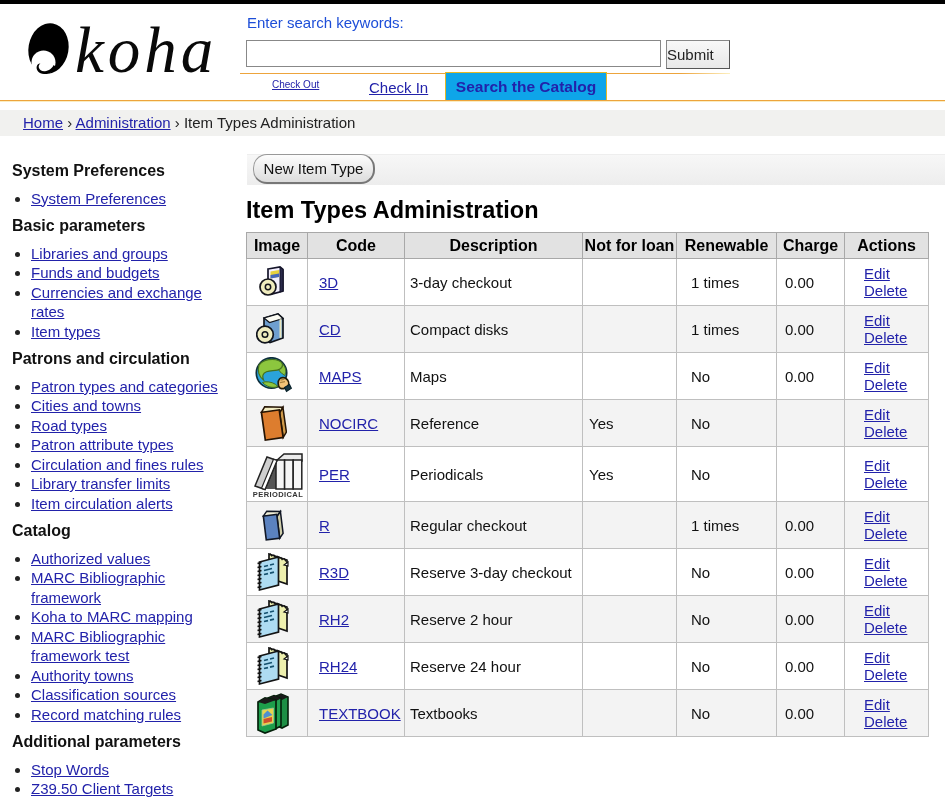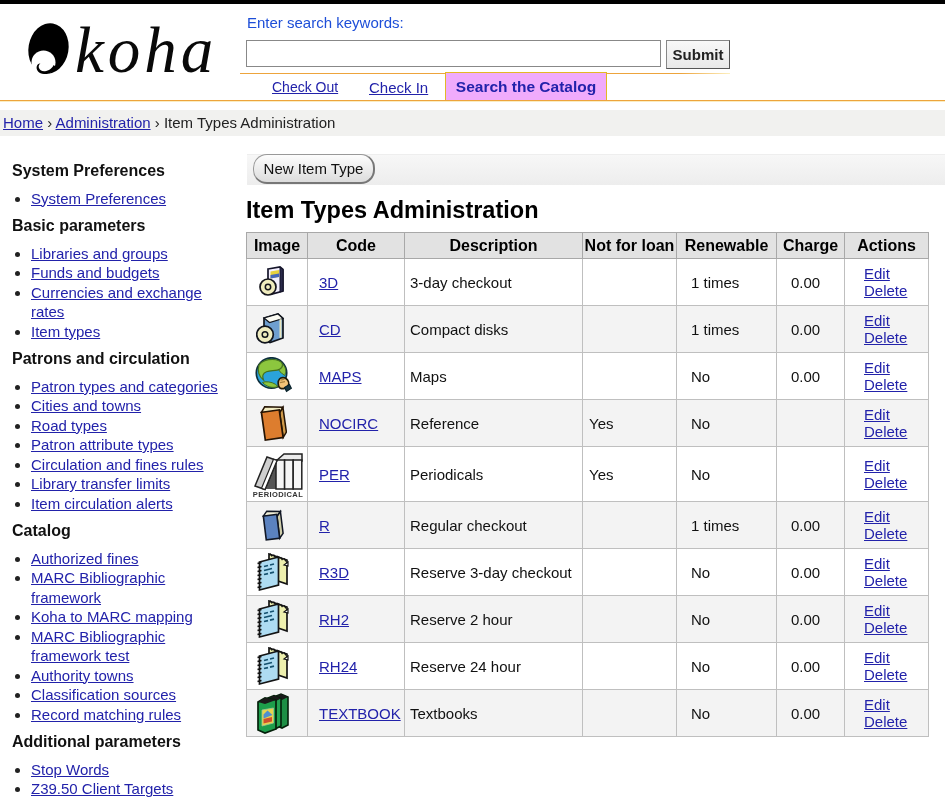--- a/index.html
+++ b/index.html
@@ -4,46 +4,46 @@
 <title>Item Types Administration</title>
 <style>
 * { margin:0; padding:0; box-sizing:content-box; }
 html,body { width:945px; height:807px; background:#fff; font-family:"Liberation Sans", sans-serif; }
 body { position:relative; overflow:hidden; }
 a { color:#2222aa; text-decoration:underline; }
 #topbar { position:absolute; left:0; top:0; width:945px; height:4px; background:#000; }
 #logo { position:absolute; left:24px; top:18px; }
 #searchlabel { position:absolute; left:247px; top:14px; font-size:15px; color:#1d4ed8; }
 #searchbox { position:absolute; left:246px; top:40px; width:413px; height:25px; border:1px solid #888; background:#fff; }
-#submitbtn { position:absolute; left:666px; top:40px; width:62px; height:27px; border:1px solid #888; border-right-color:#555; border-bottom-color:#555; background:linear-gradient(#f8f8f8,#e8e8e8); font-size:15px; text-align:center; line-height:27px; color:#222;font-weight:bold; }
+#submitbtn { position:absolute; left:666px; top:40px; width:62px; height:27px; border:1px solid #888; border-right-color:#555; border-bottom-color:#555; background:linear-gradient(#f8f8f8,#e8e8e8); font-size:15px; line-height:27px; color:#222; }
 #goldline1 { position:absolute; left:240px; top:73px; width:490px; height:1px; background:linear-gradient(to right,#eda43c 0%,#eda43c 90%,#fdf0c0 100%); }
-#tab1 { position:absolute; left:272px; top:79px; font-size:14px;text-decoration:underline; }
+#tab1 { position:absolute; left:272px; top:79px; font-size:10px;text-decoration:underline; }
 #tab2 { position:absolute; left:369px; top:79px; font-size:15px; }
-#activetab { position:absolute; left:445px; top:72px; width:160px; height:27px; background:#f0abfc; border:1px solid #e3b826; border-bottom:none; text-align:center; line-height:28px; font-size:15.5px; font-weight:bold; color:#2222aa; }
+#activetab { position:absolute; left:445px; top:72px; width:160px; height:27px; background:#0ea5e9; border:1px solid #e3b826; border-bottom:none; text-align:center; line-height:28px; font-size:15.5px; font-weight:bold; color:#2222aa; }
 #goldline2 { position:absolute; left:0; top:100px; width:945px; height:1px; background:#eda43c; border-bottom:1px solid #faedc3; }
 #breadcrumb { position:absolute; left:0; top:110px; width:945px; height:26px; background:#f1f1ef; font-size:15px; line-height:26px; color:#222; }
-#breadcrumb .in { padding-left:3px; }
+#breadcrumb .in { padding-left:23px; }
 #sidebar { position:absolute; left:12px; top:161px; width:225px; }
 #sidebar h5 { font-size:16px; font-weight:bold; color:#111; margin:0; line-height:19.5px; }
 #sidebar ul { list-style:disc; margin:8px 0 8px 0; padding-left:19px; }
 #sidebar li { font-size:15px; line-height:19.5px; color:#222; }
 #toolbar { position:absolute; left:247px; top:154px; width:698px; height:30px; background:linear-gradient(#f7f7f7,#ededed); border-top:1px solid #eee; }
 #newbtn { position:absolute; left:253px; top:154px; width:119px; height:27px; border:1px solid #999; border-right:2px solid #777; border-bottom:2px solid #777; border-radius:14px; background:linear-gradient(#fdfdfd,#dcdcdc); font-size:15px; text-align:center; line-height:27px; color:#111; }
 h1 { position:absolute; left:246px; top:197px; font-size:23.5px; font-weight:bold; color:#000; }
 #itable { position:absolute; left:246px; top:232px; border-collapse:collapse; table-layout:fixed; }
 #itable th { background:#e2e2e2; border:1px solid #a8a8a8; font-size:16px; font-weight:bold; color:#000; height:25px; }
 #itable td { border:1px solid #bfbfbf; font-size:15px; color:#111; vertical-align:middle; }
 #itable tr.alt td { background:#f3f3f3; }
 #itable td.img { text-align:center; padding-right:9px; }
 #itable td.img svg { vertical-align:middle; display:inline-block; }
 #itable td.code { padding-left:11px; }
 #itable td.desc { padding-left:5px; }
 #itable td.nfl { padding-left:6px; }
 #itable td.ren { padding-left:14px; }
-#itable td.chg { padding-left:14px;margin-left:38px; }
+#itable td.chg { padding-left:8px;margin-left:38px; }
 #itable td.act { padding-left:19px; }
 </style>
 </head>
 <body>
 <div id="topbar"></div>
 <div id="logo">
 <svg width="214" height="68" viewBox="0 0 214 68">
 <ellipse cx="24.5" cy="30.5" rx="20" ry="25.5" fill="#000" transform="rotate(10 24.5 30.5)"></ellipse>
 <circle cx="19.5" cy="44.5" r="12" fill="#fff"></circle>
 <path d="M 31.5 48.5 C 30.5 52.8 25.5 56.6 20 56 C 14.8 55.4 11.9 52 12.7 48.4 C 13.2 46.4 14.7 45.2 16.4 45.4 C 15.1 46.3 14.4 47.9 14.8 49.5 C 15.4 52 18 53.7 21 53.3 C 24.6 52.8 28.4 50.3 29.6 47 Z" fill="#000"></path>
@@ -76,21 +76,21 @@
 <li><a href="#">Patron types and categories</a></li>
 <li><a href="#">Cities and towns</a></li>
 <li><a href="#">Road types</a></li>
 <li><a href="#">Patron attribute types</a></li>
 <li><a href="#">Circulation and fines rules</a></li>
 <li><a href="#">Library transfer limits</a></li>
 <li><a href="#">Item circulation alerts</a></li>
 </ul>
 <h5>Catalog</h5>
 <ul>
-<li><a href="#">Authorized fines</a></li>
+<li><a href="#">Authorized values</a></li>
 <li><a href="#">MARC Bibliographic framework</a></li>
 <li><a href="#">Koha to MARC mapping</a></li>
 <li><a href="#">MARC Bibliographic framework test</a></li>
 <li><a href="#">Authority towns</a></li>
 <li><a href="#">Classification sources</a></li>
 <li><a href="#">Record matching rules</a></li>
 </ul>
 <h5>Additional parameters</h5>
 <ul>
 <li><a href="#">Stop Words</a></li>

